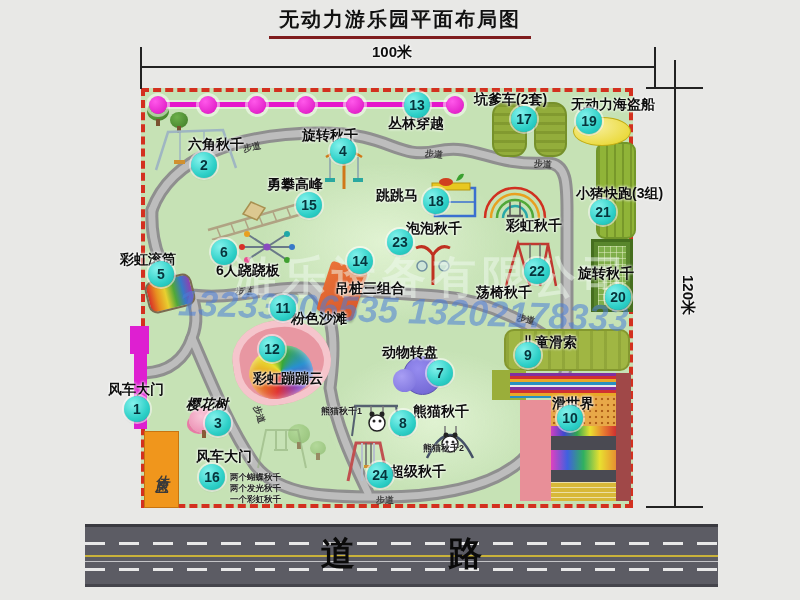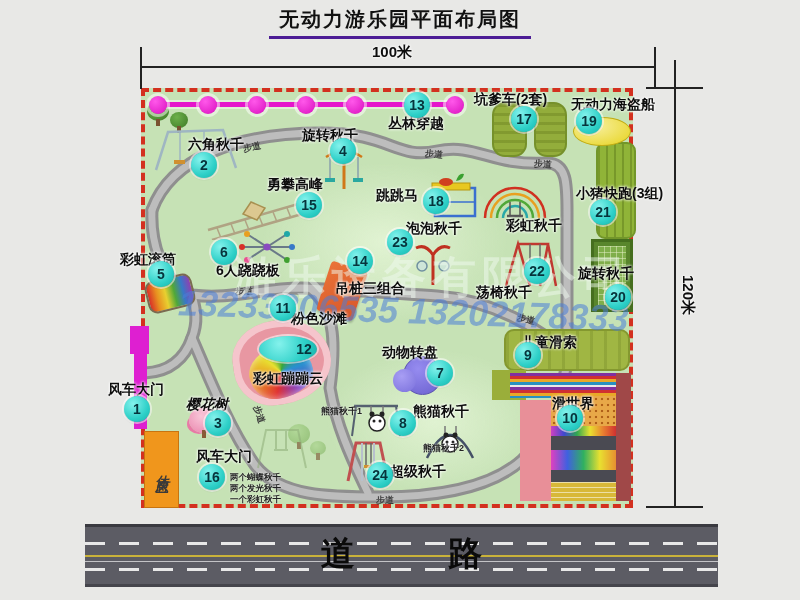--- a/index.html
+++ b/index.html
@@ -17,21 +17,21 @@
   .pl{position:absolute;font-weight:bold;font-size:9px;color:#3c3c3c;z-index:12;white-space:nowrap;}
   .tree{position:absolute;z-index:8;}
   .tree .crown{width:22px;height:20px;border-radius:50%;background:radial-gradient(circle at 38% 32%,#6db04a,#3d7a26);}
   .tree .trunk{width:4px;height:7px;background:#7a5230;margin:-2px auto 0;}
   svg{display:block;}
 </style>
 </head>
 <body>
 <div id="page">
 
-  <div style="position:absolute;left:50%;top:6px;transform:translateX(-50%);font-size:20px;font-weight:bold;letter-spacing:2px;color:#111;border-bottom:3px solid #4c1d95;padding:0 10px 3px;z-index:40;">无动力游乐园平面布局图</div>
+  <div style="position:absolute;left:50%;top:6px;transform:translateX(-50%);font-size:20px;font-weight:bold;letter-spacing:2px;color:#111;border-bottom:3px solid #7f1d1d;padding:0 10px 3px;z-index:40;">无动力游乐园平面布局图</div>
 
   <div style="position:absolute;left:141px;top:66px;width:514px;height:2px;background:#222;z-index:5;"></div>
   <div style="position:absolute;left:140px;top:47px;width:2px;height:42px;background:#222;z-index:5;"></div>
   <div style="position:absolute;left:654px;top:47px;width:2px;height:42px;background:#222;z-index:5;"></div>
   <div class="lbl" style="left:372px;top:43px;font-size:15px;">100米</div>
 
   <div style="position:absolute;left:674px;top:60px;width:2px;height:448px;background:#222;z-index:5;"></div>
   <div style="position:absolute;left:646px;top:87px;width:57px;height:2px;background:#222;z-index:5;"></div>
   <div style="position:absolute;left:646px;top:506px;width:57px;height:2px;background:#222;z-index:5;"></div>
   <div class="lbl" style="left:687px;top:295px;font-size:15px;transform:translate(-50%,-50%) rotate(90deg);">120米</div>
@@ -296,21 +296,21 @@
   <div class="bdg" style="left:191px;top:152px;">2</div>
   <div class="bdg" style="left:205px;top:410px;">3</div>
   <div class="bdg" style="left:330px;top:138px;">4</div>
   <div class="bdg" style="left:148px;top:261px;">5</div>
   <div class="bdg" style="left:211px;top:239px;">6</div>
   <div class="bdg" style="left:427px;top:360px;">7</div>
   <div class="bdg" style="left:390px;top:410px;">8</div>
   <div class="bdg" style="left:515px;top:342px;">9</div>
   <div class="bdg" style="left:557px;top:405px;">10</div>
   <div class="bdg" style="left:270px;top:295px;">11</div>
-  <div class="bdg" style="left:259px;top:336px;padding-left:32px;">12</div>
+  <div class="bdg" style="left:259px;top:336px;">12</div>
   <div class="bdg" style="left:404px;top:92px;">13</div>
   <div class="bdg" style="left:347px;top:248px;">14</div>
   <div class="bdg" style="left:296px;top:192px;">15</div>
   <div class="bdg" style="left:199px;top:464px;">16</div>
   <div class="bdg" style="left:511px;top:106px;">17</div>
   <div class="bdg" style="left:423px;top:188px;">18</div>
   <div class="bdg" style="left:576px;top:108px;">19</div>
   <div class="bdg" style="left:605px;top:284px;">20</div>
   <div class="bdg" style="left:590px;top:199px;">21</div>
   <div class="bdg" style="left:524px;top:258px;">22</div>

